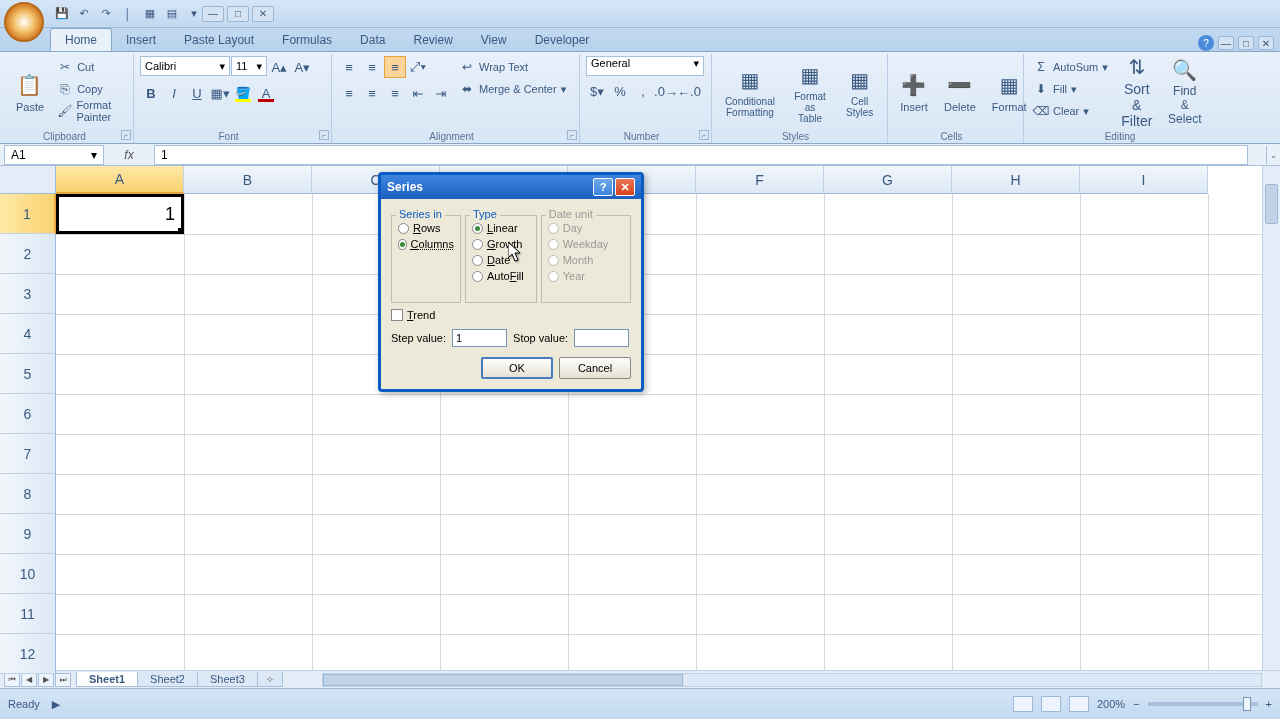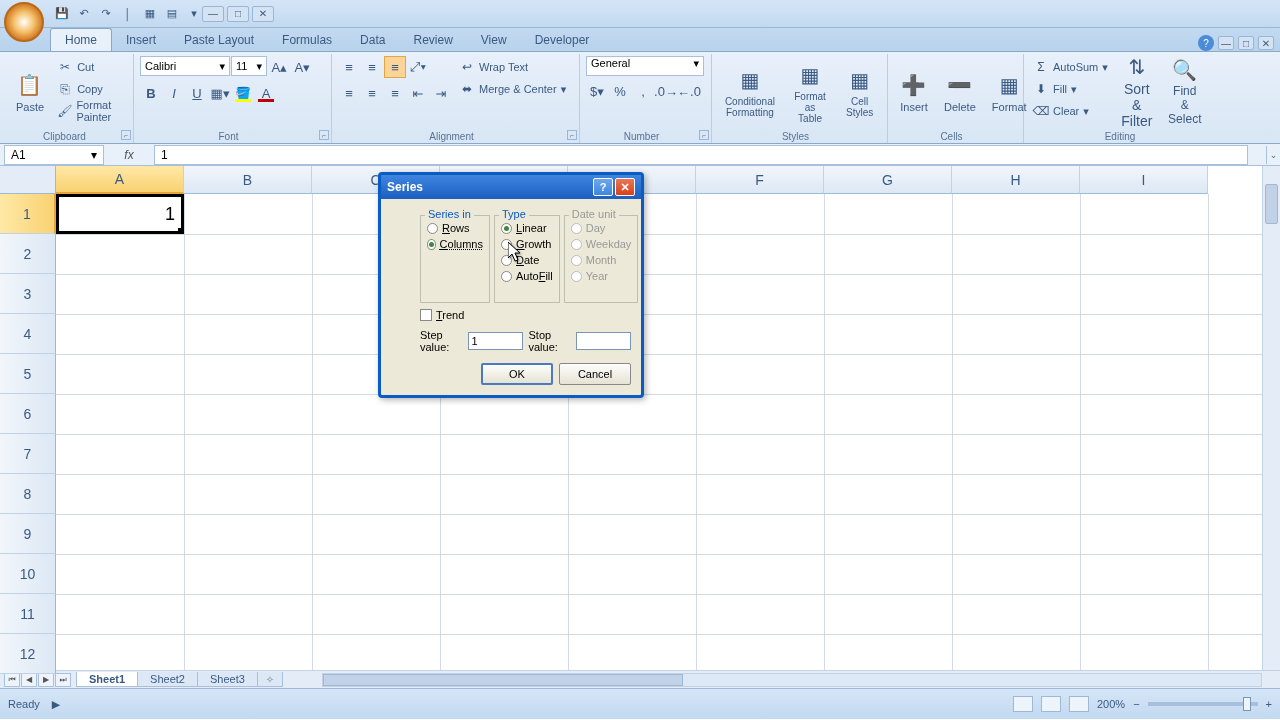--- a/index.html
+++ b/index.html
@@ -84,21 +84,21 @@
 .zoom-slider { width: 110px; height: 4px; background: #a9c0dc; position: relative; }
 .zoom-thumb { position: absolute; width: 8px; height: 14px; background: #eef4fb; border: 1px solid #7a94b4; top: -5px; left: 95px; }
 
 
 .dialog { position: absolute; top: 172px; left: 378px; width: 266px; background: #ece9d8; border: 3px solid #0a5bc4; border-radius: 4px; box-shadow: 2px 2px 6px rgba(0,0,0,0.3); z-index: 100; font-size: 11px; }
 .dlg-title { height: 24px; background: linear-gradient(#3e85e0, #1b5fbf); color: #fff; display: flex; align-items: center; padding: 0 6px; font-weight: bold; font-size: 12px; }
 .dlg-title-btns { margin-left: auto; display: flex; gap: 2px; }
 .dlg-tbtn { width: 20px; height: 18px; border: 1px solid #fff; border-radius: 2px; display: flex; align-items: center; justify-content: center; font-size: 11px; color: #fff; }
 .dlg-help { background: linear-gradient(#6ea8ea, #3e85e0); }
 .dlg-close { background: linear-gradient(#e87858, #d8401a); }
-.dlg-body { padding: 16px 10px 10px 10px; margin-left: 29px; }
+.dlg-body { padding: 16px 10px 10px 10px; }
 .dlg-groups { display: flex; gap: 4px; }
 .dlg-group { border: 1px solid #c0beb0; padding: 4px 6px 6px 6px; position: relative; }
 .dlg-group-label { position: absolute; top: -8px; left: 4px; background: #ece9d8; padding: 0 3px; color: #0a5bc4; font-size: 11px; }
 .dlg-group.disabled .dlg-group-label { color: #999; }
 .radio-row { display: flex; align-items: center; gap: 4px; padding: 2px 0; font-size: 11px; }
 .radio { width: 11px; height: 11px; border: 1px solid #888; border-radius: 50%; display: flex; align-items: center; justify-content: center; background: #fff; }
 .radio.checked::after { content: ''; width: 5px; height: 5px; background: #3a8a3a; border-radius: 50%; }
 .radio.disabled { border-color: #bbb; }
 .radio-row.disabled { color: #999; }
 .radio-label u { text-decoration: underline; }

